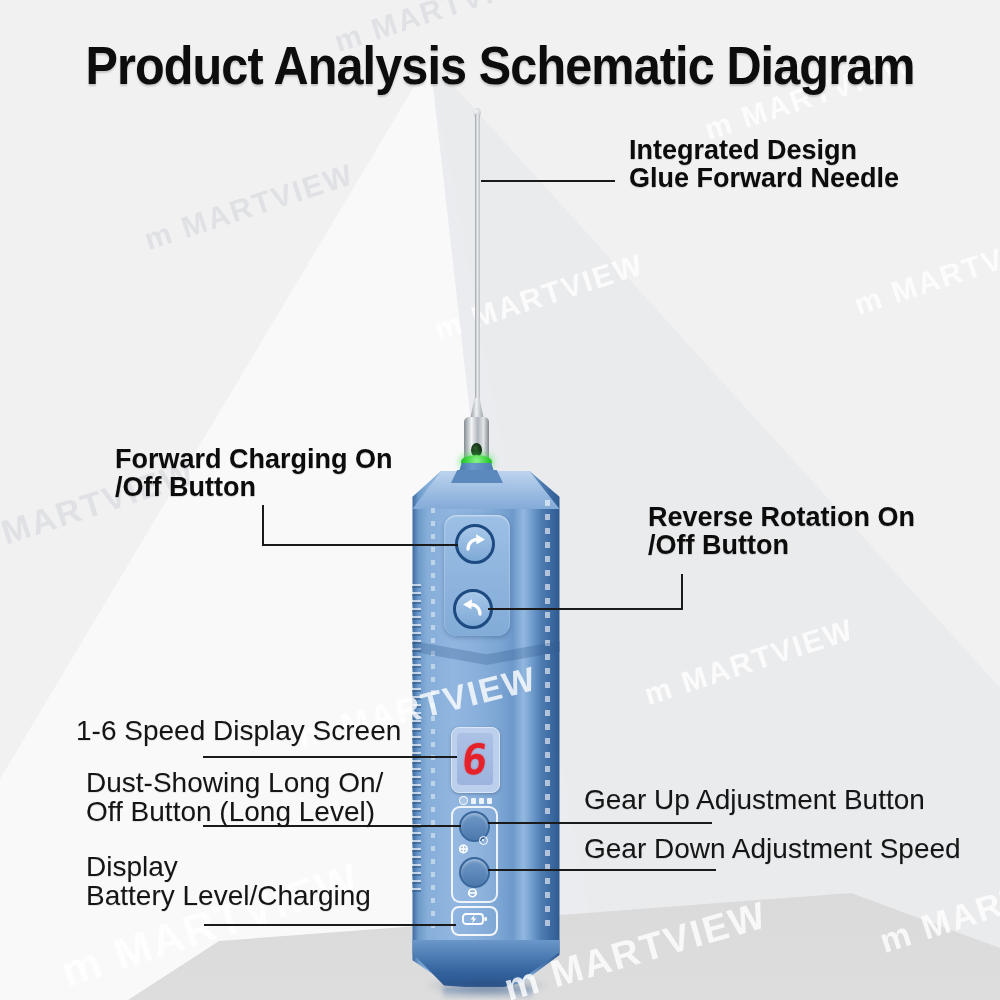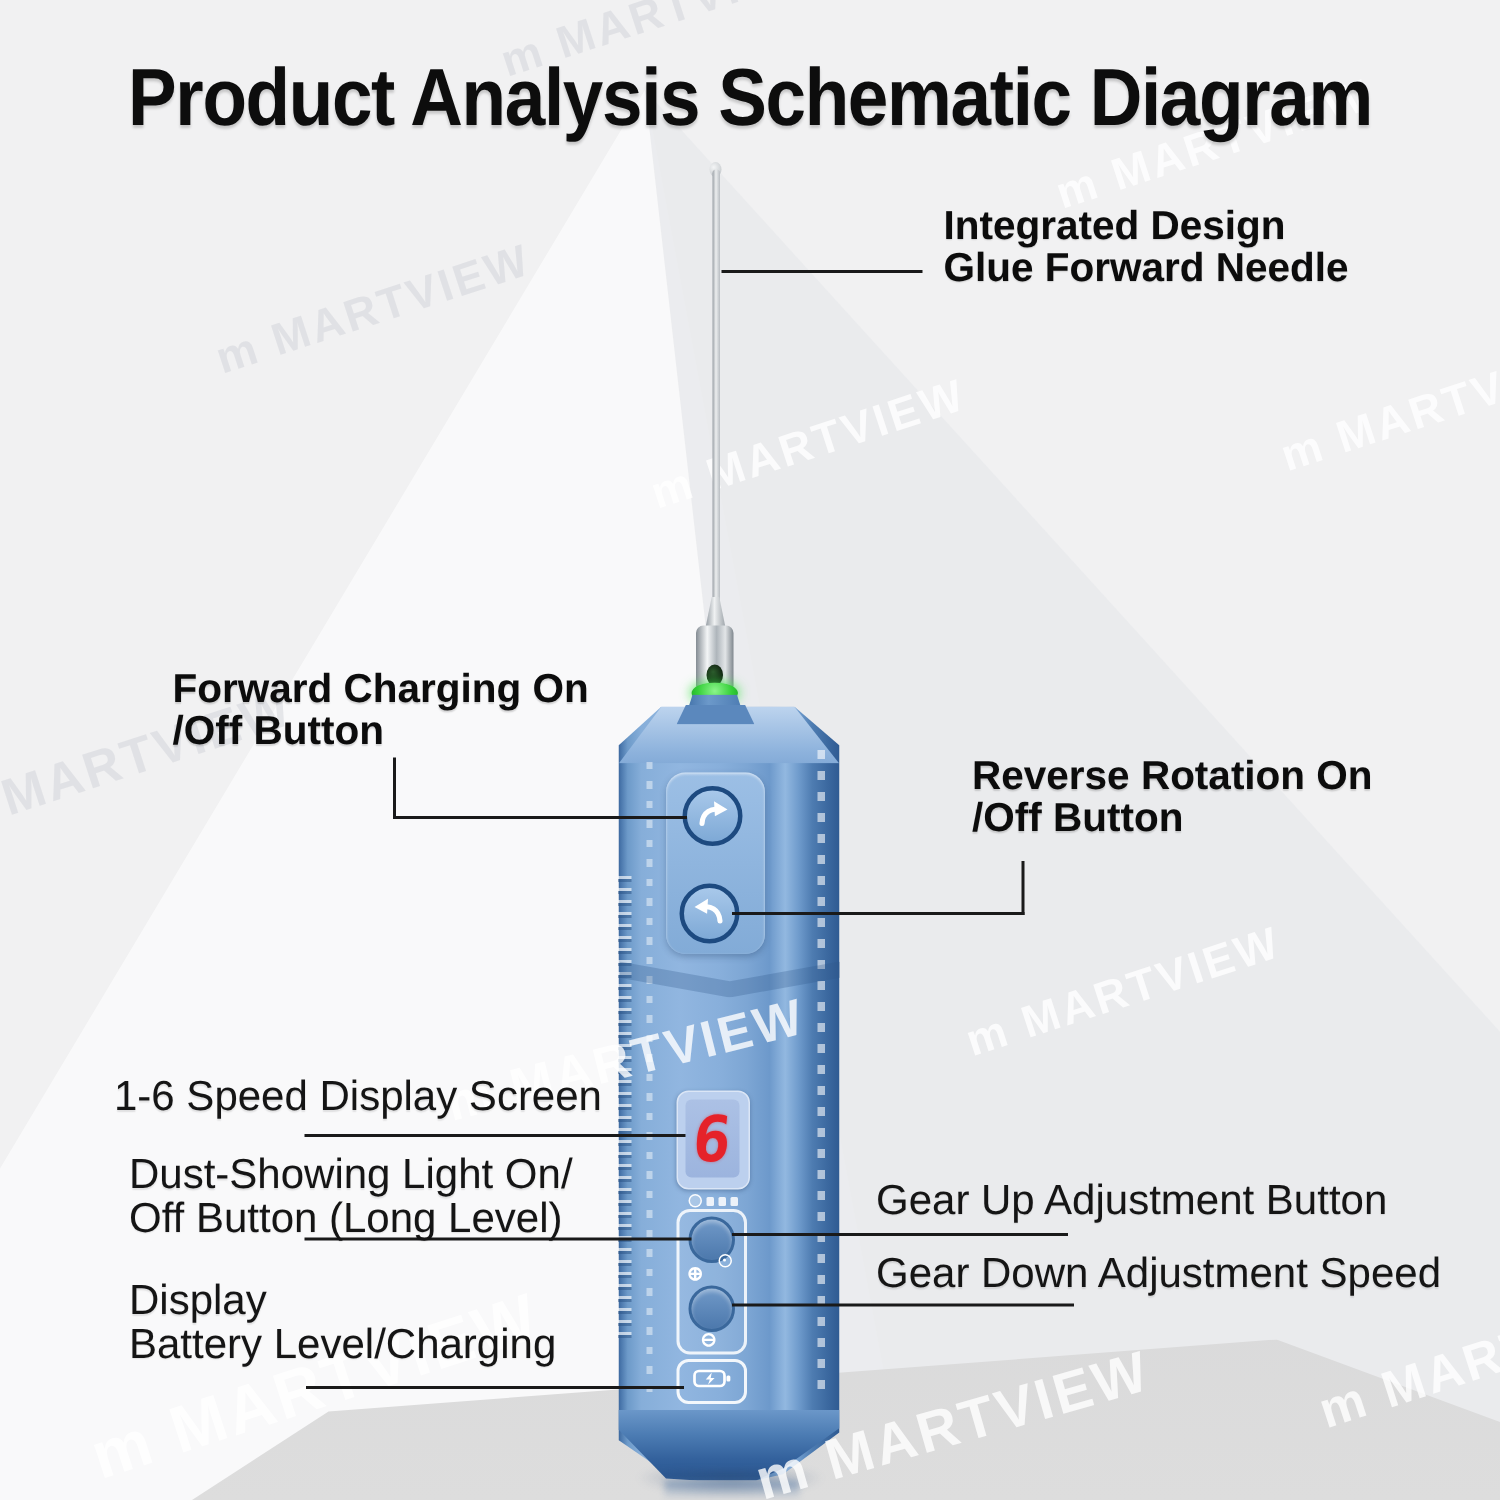--- a/index.html
+++ b/index.html
@@ -228,21 +228,21 @@
   </div>
 
   <div class="lbl" style="left:648px;top:503px">
     <div>Reverse Rotation On</div>
     <div>/Off Button</div>
   </div>
 
   <div class="lbl2" style="left:76px;top:716px">1-6 Speed Display Screen</div>
 
   <div class="lbl2" style="left:86px;top:768px">
-    <div>Dust-Showing Light On/</div>
+    <div>Dust-Showing Long On/</div>
     <div>Off Button (Long Level)</div>
   </div>
 
   <div class="lbl2" style="left:584px;top:785px">Gear Up Adjustment Button</div>
 
   <div class="lbl2" style="left:584px;top:834px">Gear Down Adjustment Speed</div>
 
   <div class="lbl2" style="left:86px;top:852px">
     <div>Display</div>
     <div>Battery Level/Charging</div>

